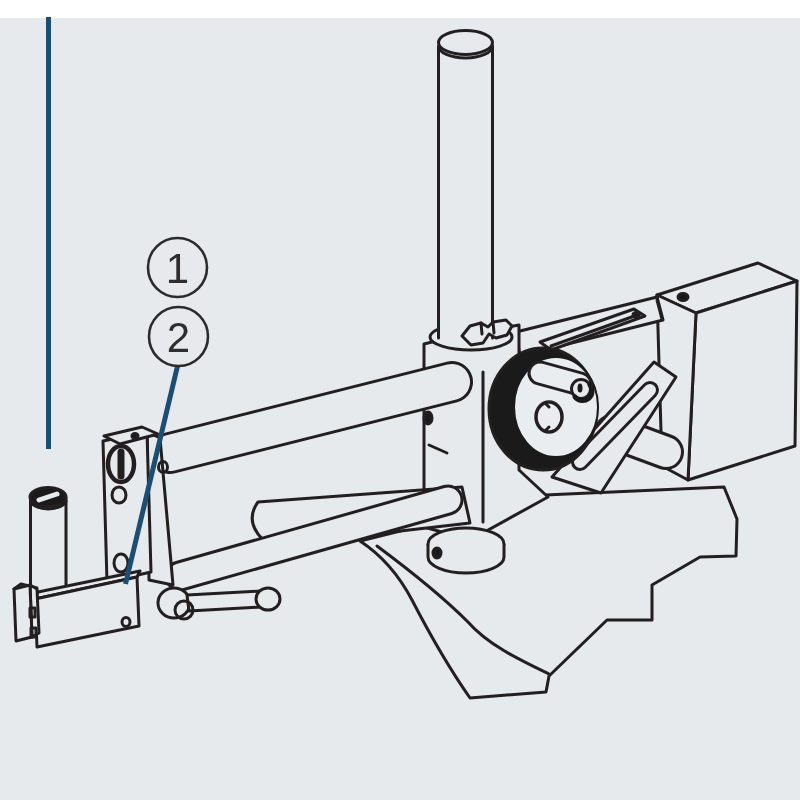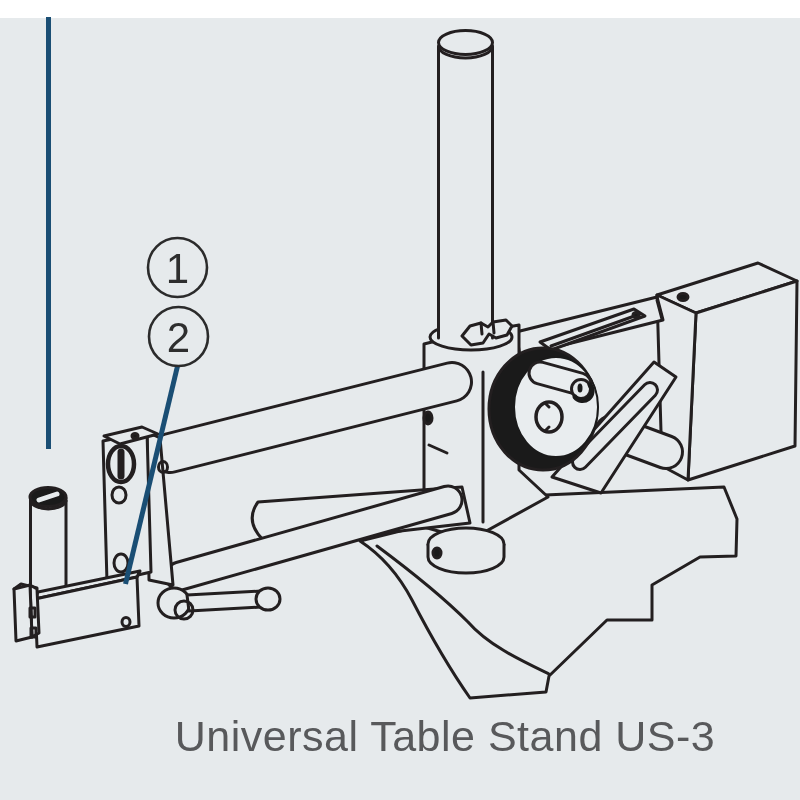--- a/index.html
+++ b/index.html
@@ -171,14 +171,13 @@
     <g>
       <circle class="callout-circle" cx="177.5" cy="267.5" r="29.5"></circle>
       <text class="callout-num" x="177.5" y="282.5">1</text>
     </g>
     <g>
       <circle class="callout-circle" cx="178.5" cy="336.5" r="29.5"></circle>
       <text class="callout-num" x="178.5" y="351.5">2</text>
     </g>
   </svg>
 
-  <div id="caption">Universal Table Stand US-3</div>
 </div>
 
 </body></html>

